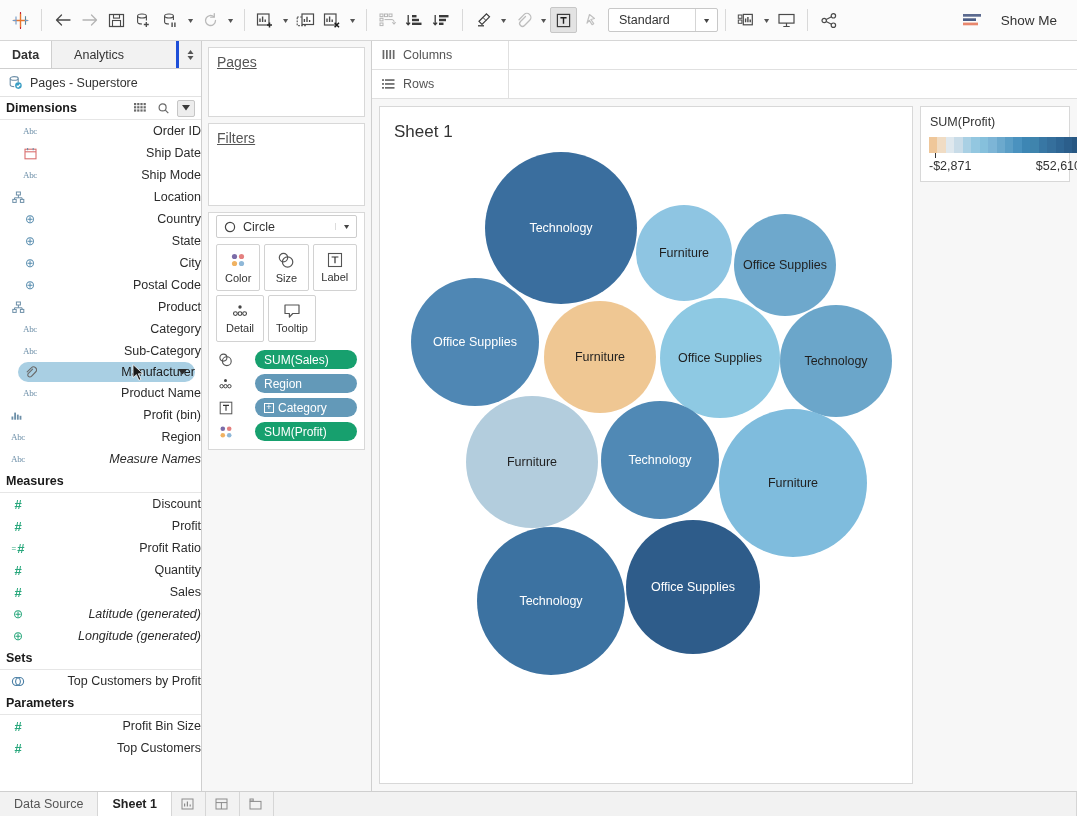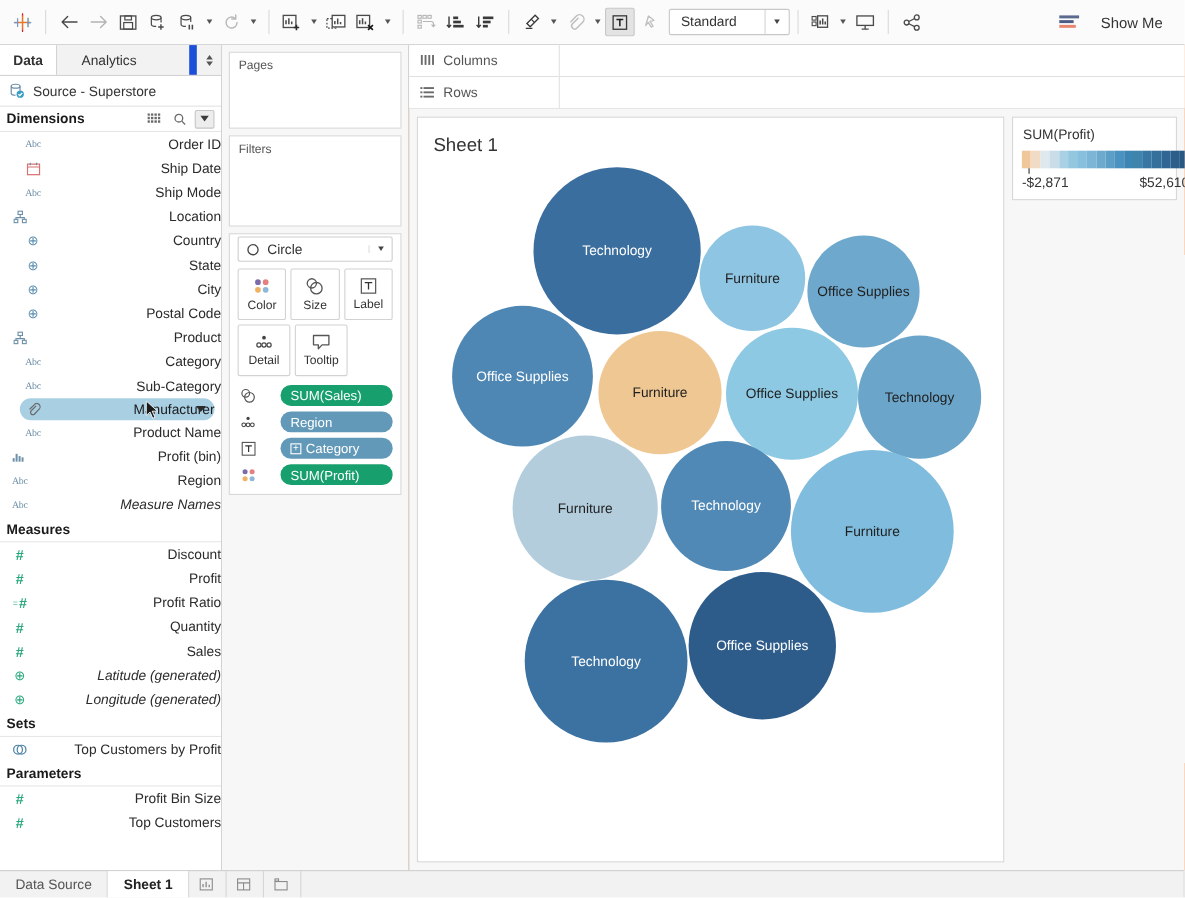--- a/index.html
+++ b/index.html
@@ -63,21 +63,21 @@
     border-right: 1px solid #cfcfcf;
     display: flex; flex-direction: column;
     overflow: hidden;
   }
   .dp-tabs { height: 28px; display: flex; border-bottom: 1px solid #cfcfcf; background: #f2f2f2; }
   .dp-tab {
     padding: 0 12px; display: flex; align-items: center;
     font-size: 12.5px; color: #333; cursor: default;
   }
   .dp-tab.sel { background: #fff; font-weight: bold; border-right: 1px solid #cfcfcf; }
-  .dp-tab.alt { flex:1; justify-content:flex-start; padding-left:22px; background:#f2f2f2; border-right:7px solid #1d4ed8;}
+  .dp-tab.alt { flex:1; justify-content:flex-start; padding-left:22px; background:#f2f2f2; border-right:3px solid #1d4ed8;}
   .dp-updown { width:22px; display:flex;align-items:center;justify-content:center;font-size:8px;color:#555;background:#f2f2f2;}
   .dp-source {
     height: 28px; display: flex; align-items: center; gap: 7px;
     padding: 0 8px; border-bottom: 1px solid #e2e2e2; font-size: 12.5px;
   }
   .dp-scroll { flex: 1; overflow: hidden; position: relative; }
   .sec-head {
     height: 23px; display: flex; align-items: center;
     font-weight: bold; font-size: 12.5px; color: #1a1a1a;
     padding: 0 6px; border-bottom: 1px solid #e6e6e6; background: #fff;
@@ -114,21 +114,21 @@
   
   .shelfcol {
     width: 170px; min-width: 170px;
     background: #f7f7f7;
     border-right: 1px solid #cfcfcf;
     padding: 6px 6px 0 6px;
     display: flex; flex-direction: column; gap: 6px;
     overflow: hidden;
   }
   .card { background: #fff; border: 1px solid #d8d8d8; }
-  .card-title { font-size: 11px; color: #555; padding: 6px 8px 4px 8px; }
+  .card-title { font-size: 14px; color: #555; padding: 6px 8px 4px 8px; text-decoration: underline; }
   .card.pages { height: 70px; }
   .card.filters { height: 83px; }
   .card.marks { flex: 0 0 auto; padding-bottom: 8px; }
   .marktype {
     margin: 2px 7px 6px 7px; height: 23px;
     border: 1px solid #cdcdcd; background: #fff;
     display: flex; align-items: center; border-radius: 2px;
   }
   .marktype .ic { width: 26px; display: flex; justify-content: center; color:#444; }
   .marktype .lb { flex: 1; font-size: 12.5px; }
@@ -422,21 +422,21 @@
       <div class="dp-source">
         <span>
           <svg width="15" height="15" viewBox="0 0 15 15">
             <ellipse cx="6.2" cy="3.4" rx="4" ry="1.8" stroke="#6d8fa8" stroke-width="1.1" fill="none"></ellipse>
             <path d="M2.2 3.4v6.4c0 1 1.8 1.8 4 1.8" stroke="#6d8fa8" stroke-width="1.1" fill="none"></path>
             <path d="M10.2 3.4v4" stroke="#6d8fa8" stroke-width="1.1" fill="none"></path>
             <circle cx="10.4" cy="10.6" r="3.3" fill="#3a9ec4"></circle>
             <path d="M8.8 10.7l1.2 1.2 2.2-2.4" stroke="#fff" stroke-width="1.2" fill="none"></path>
           </svg>
         </span>
-        <span>Source - Superstore</span>
+        <span>Pages - Superstore</span>
       </div>
 
       <div class="dp-scroll">
 
         <div class="sec-head">
           <span class="t">Dimensions</span>
           <span class="tools">
             <span class="tbox">
               <svg width="12" height="11" viewBox="0 0 12 11">
                   <g fill="#6a6a6a">

